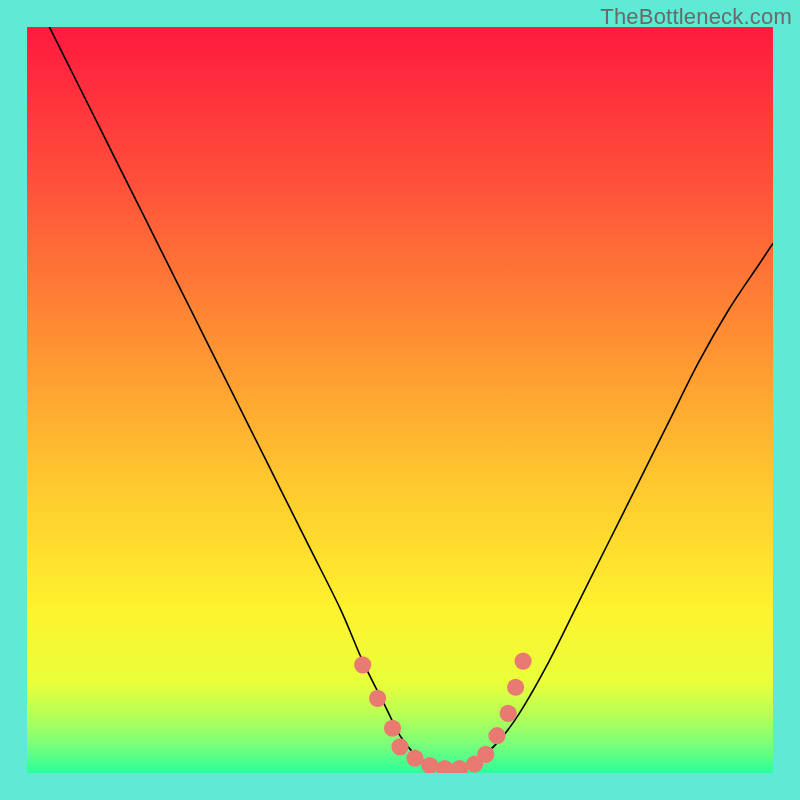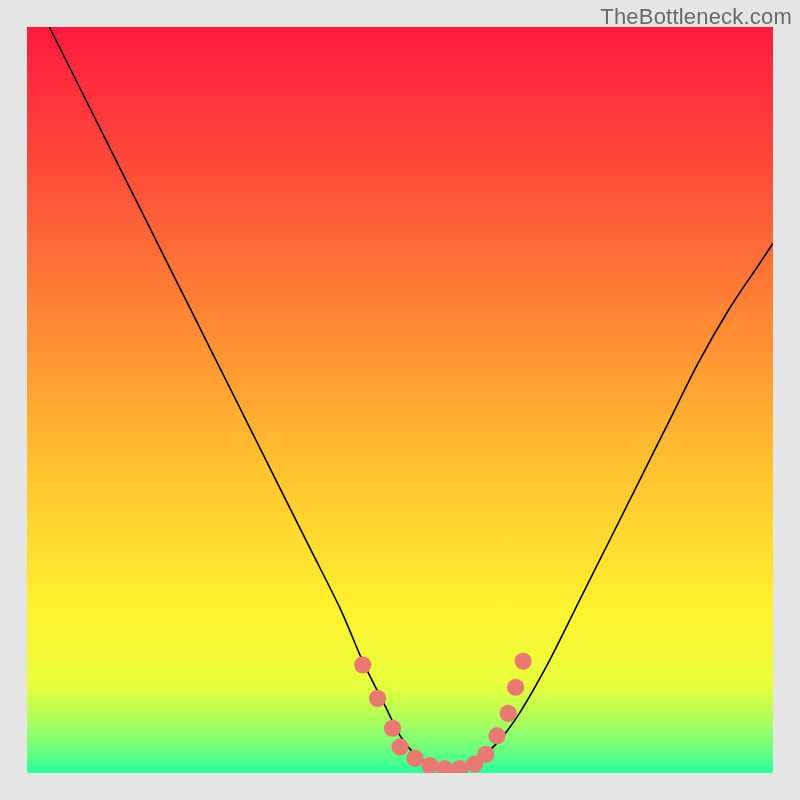--- a/index.html
+++ b/index.html
@@ -8,21 +8,21 @@
     width: 800px;
     height: 800px;
     background: #000;
     overflow: hidden;
     font-family: Arial, Helvetica, sans-serif;
   }
   .outer {
     position: relative;
     width: 800px;
     height: 800px;
-    background: #e5e5e5;
+    background: #5eead4;
   }
   .watermark {
     position: absolute;
     top: 4px;
     right: 8px;
     color: #6a6a6a;
     font-size: 22px;
     font-weight: 400;
     letter-spacing: 0.2px;
     z-index: 20;

